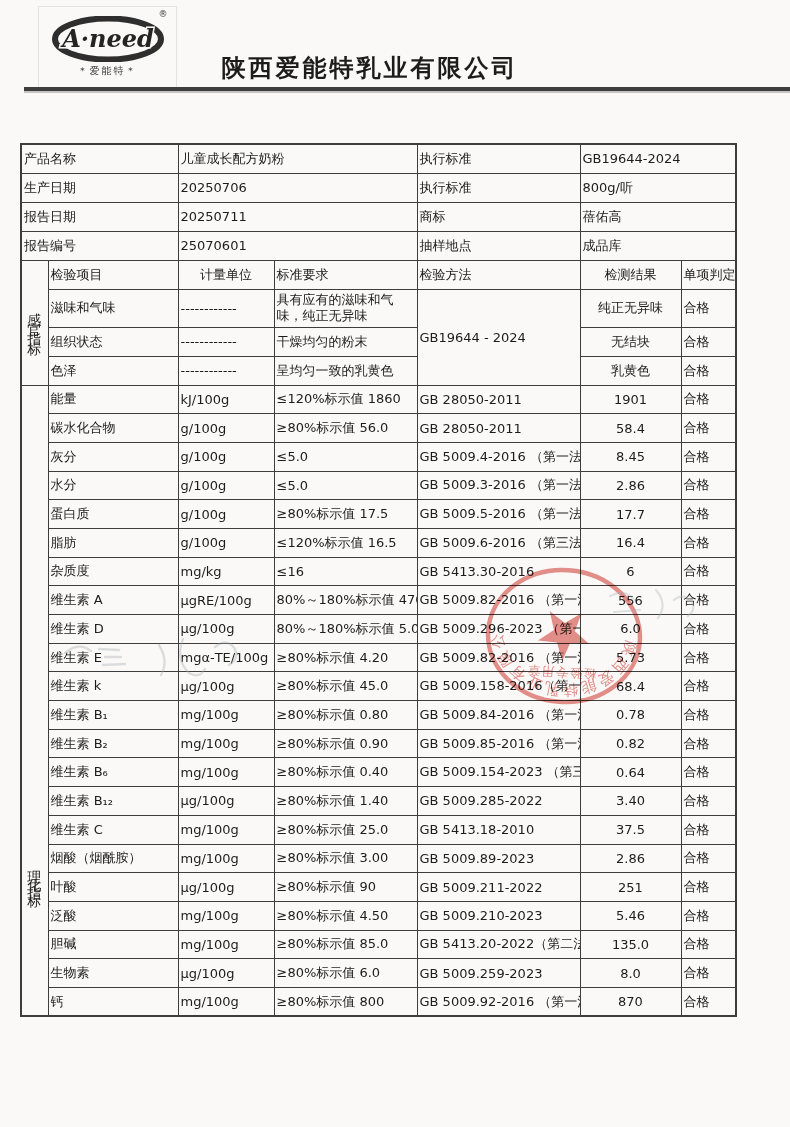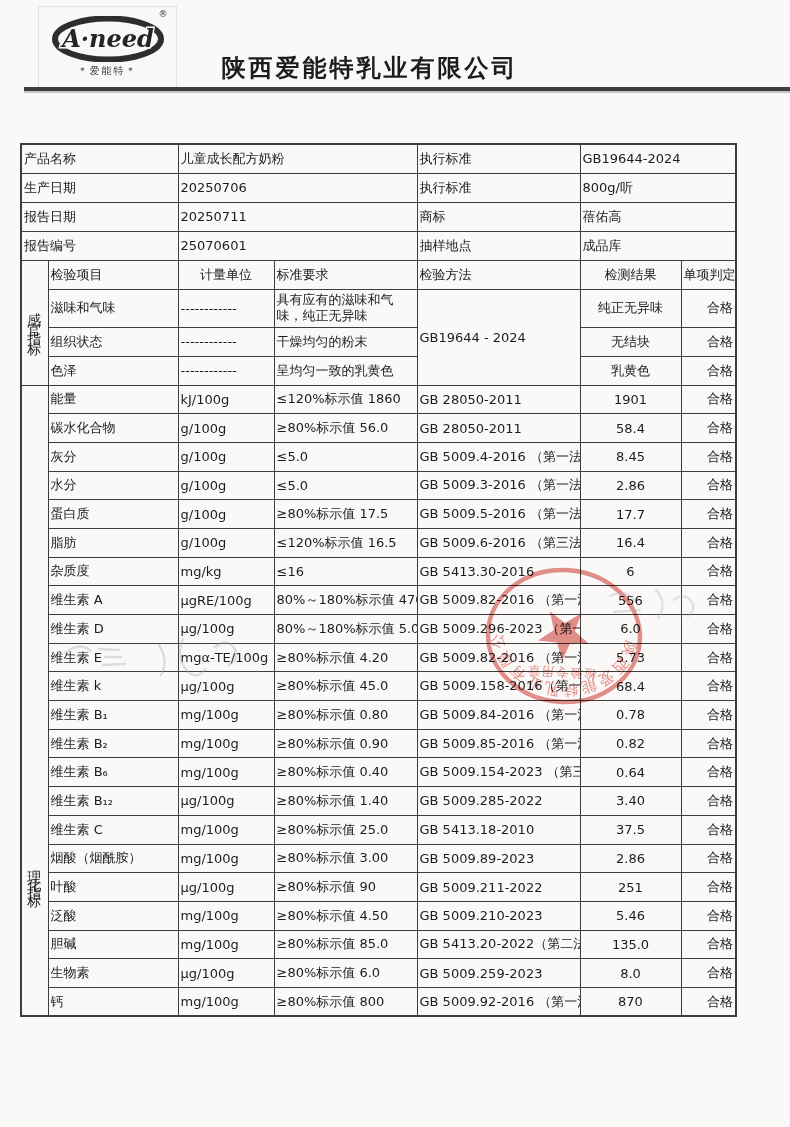--- a/index.html
+++ b/index.html
@@ -28,21 +28,21 @@
   tr.info{height:29px;} tr.hdr{height:29px;} tr.s1{height:38px;} tr.s2{height:29px;} tr.pc{height:28.7px;}
   .i-label{padding-left:12px;}
   .i-label2{padding-left:10px;}
   .i-value{padding-left:12px;}
   .c-item{padding-left:12px;}
   .c-unit{padding-left:13px;}
   .c-req{padding-left:8px;}
   .c-req.wrap{white-space:normal;line-height:1.2;padding-top:1px;padding-bottom:1px;}
   .c-method{padding-left:8px;margin-left:9px;}
   .c-result{text-align:center;}
-  .c-judge{text-align:right;}
+  .c-judge{text-align:left;}
   .h-center{text-align:center;padding-left:0;margin-left:38px;}
   .cat{text-align:center;vertical-align:middle;padding:0;}
   .vtext{writing-mode:vertical-rl;text-orientation:upright;font-size:14px;letter-spacing:10px;
          display:inline-block;}
   .cat-pc{vertical-align:top;}
   .cat-pc .vtext{margin-top:352px;letter-spacing:8px;}
 
   
   .stamp{position:absolute;left:479px;top:556px;opacity:.6;mix-blend-mode:multiply;pointer-events:none;}
   .stamp text{font-family:"DejaVu Serif",serif;}

